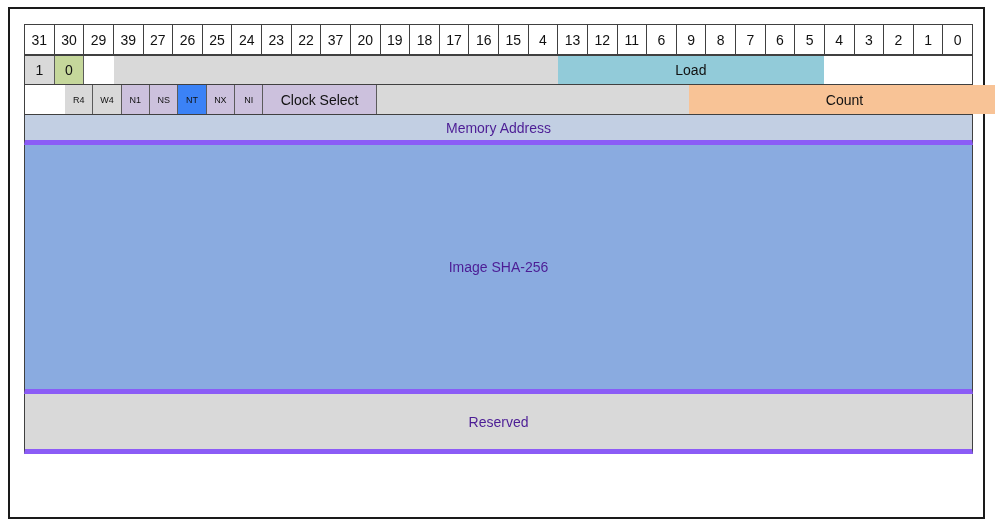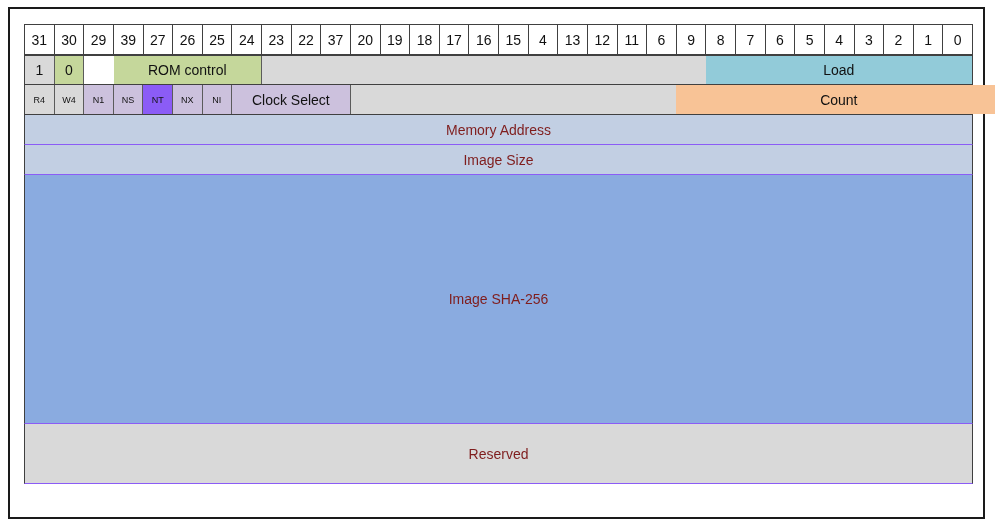--- a/index.html
+++ b/index.html
@@ -66,20 +66,21 @@
   .field-row {
     height: 30px;
     border-left: 1px solid #404040;
     border-top: 1px solid #404040;
     border-bottom: 1px solid #404040;
     border-right: 1px solid #404040;
     box-sizing: border-box;
   }
   .field-row.no-top {
     border-top: none;
+    padding-left: 40px;
   }
   .field {
     box-sizing: border-box;
     display: flex;
     align-items: center;
     justify-content: center;
     font-size: 14px;
     color: #111111;
     border-right: 1px solid #5b5b5b;
     overflow: hidden;
@@ -92,27 +93,27 @@
     font-size: 9px;
   }
   .field.noborder {
     border-right: none;
   }
 
   
   .word-row {
     border-left: 1px solid #404040;
     border-right: 1px solid #404040;
-    border-bottom: 1px solid #8b5cf6;
+    border-bottom: 5px solid #8b5cf6;
     box-sizing: border-box;
     display: flex;
     align-items: center;
     justify-content: center;
     font-size: 14px;
-    color: #7f1d1d;
+    color: #4c1d95;
     width: 100%;
   }
   .h30 { height: 30px; }
   .h249 { height: 249px; }
   .h60 { height: 60px; }
 </style>
 </head>
 <body>
 
 <div class="page-frame">
@@ -150,39 +151,37 @@
         <div class="bit-cell">3</div>
         <div class="bit-cell">2</div>
         <div class="bit-cell">1</div>
         <div class="bit-cell">0</div>
       </div>
 
     <div class="row field-row" id="field-row-0">
         <div class="field" style="flex: 0 0 3.125%; background: rgb(217, 217, 217);">1</div>
         <div class="field" style="flex: 0 0 3.125%; background: rgb(197, 215, 155);">0</div>
         <div class="field tiny" style="flex: 0 0 3.125%; background: rgb(204, 193, 221); margin-top: 34px;">rsp</div>
-        <div class="field" style="flex: 0 0 15.625%; background: rgb(197, 215, 155);">ROM control</div>
         <div class="field noborder" style="flex: 0 0 46.875%; background: rgb(217, 217, 217);"></div>
         <div class="field" style="flex: 0 0 28.125%; background: rgb(146, 203, 217); text-align: center;">Load</div>
       </div>
 
     <div class="row field-row no-top" id="field-row-1">
         <div class="field tiny" style="flex: 0 0 3.125%; background: rgb(217, 217, 217);">R4</div>
         <div class="field tiny" style="flex: 0 0 3.125%; background: rgb(217, 217, 217);">W4</div>
         <div class="field tiny" style="flex: 0 0 3.125%; background: rgb(204, 193, 221);">N1</div>
         <div class="field tiny" style="flex: 0 0 3.125%; background: rgb(204, 193, 221);">NS</div>
-        <div class="field tiny" style="flex: 0 0 3.125%; background: #8b5cf6;">NT</div>
+        <div class="field tiny" style="flex: 0 0 3.125%; background: #3b82f6;">NT</div>
         <div class="field tiny" style="flex: 0 0 3.125%; background: rgb(204, 193, 221);">NX</div>
         <div class="field tiny" style="flex: 0 0 3.125%; background: rgb(204, 193, 221);">NI</div>
         <div class="field" style="flex: 0 0 12.5%; background: rgb(204, 193, 221);">Clock Select</div>
         <div class="field noborder" style="flex: 0 0 34.375%; background: rgb(217, 217, 217);"></div>
         <div class="field" style="flex: 0 0 34.375%; background: rgb(248, 195, 150);">Count</div>
       </div>
 
     <div id="word-rows">
         <div class="word-row h30" style="background: rgb(194, 207, 227);">Memory Address</div>
-        <div class="word-row h30" style="background: rgb(194, 207, 227);">Image Size</div>
         <div class="word-row h249" style="background: rgb(138, 171, 224);">Image SHA-256</div>
         <div class="word-row h60" style="background: rgb(217, 217, 217); text-align: center;">Reserved</div>
       </div>
 
   </div>
 </div>
 
 </body></html>

